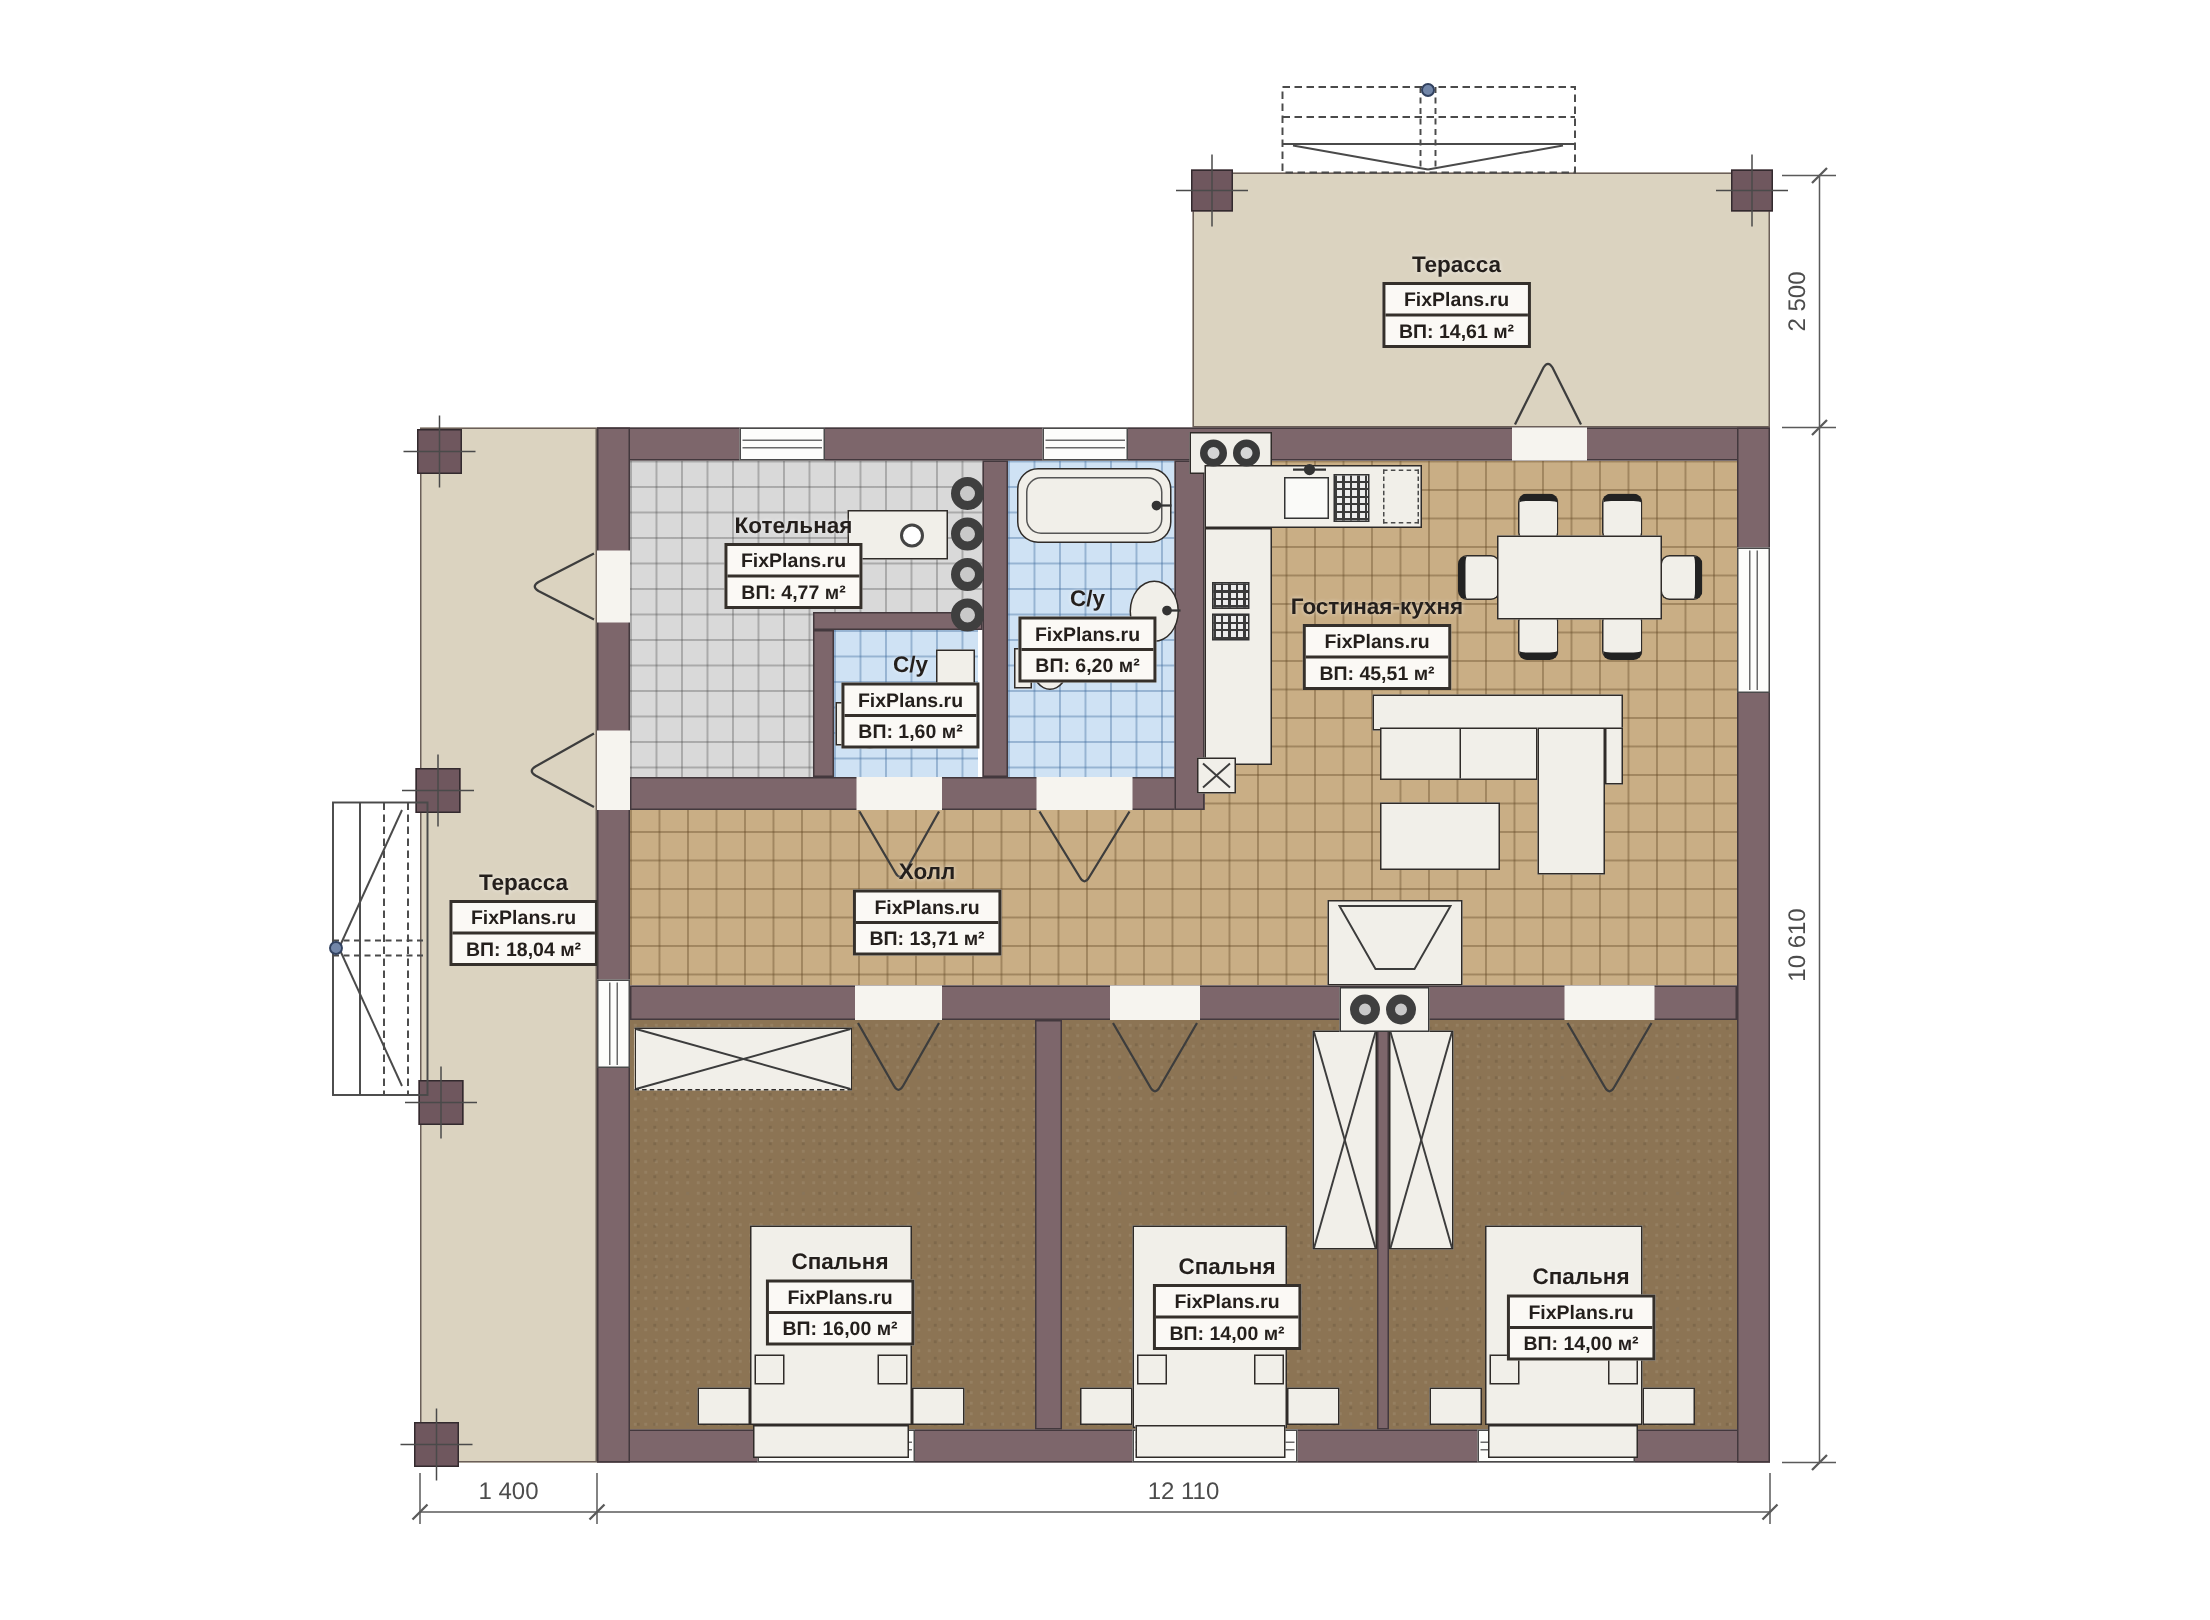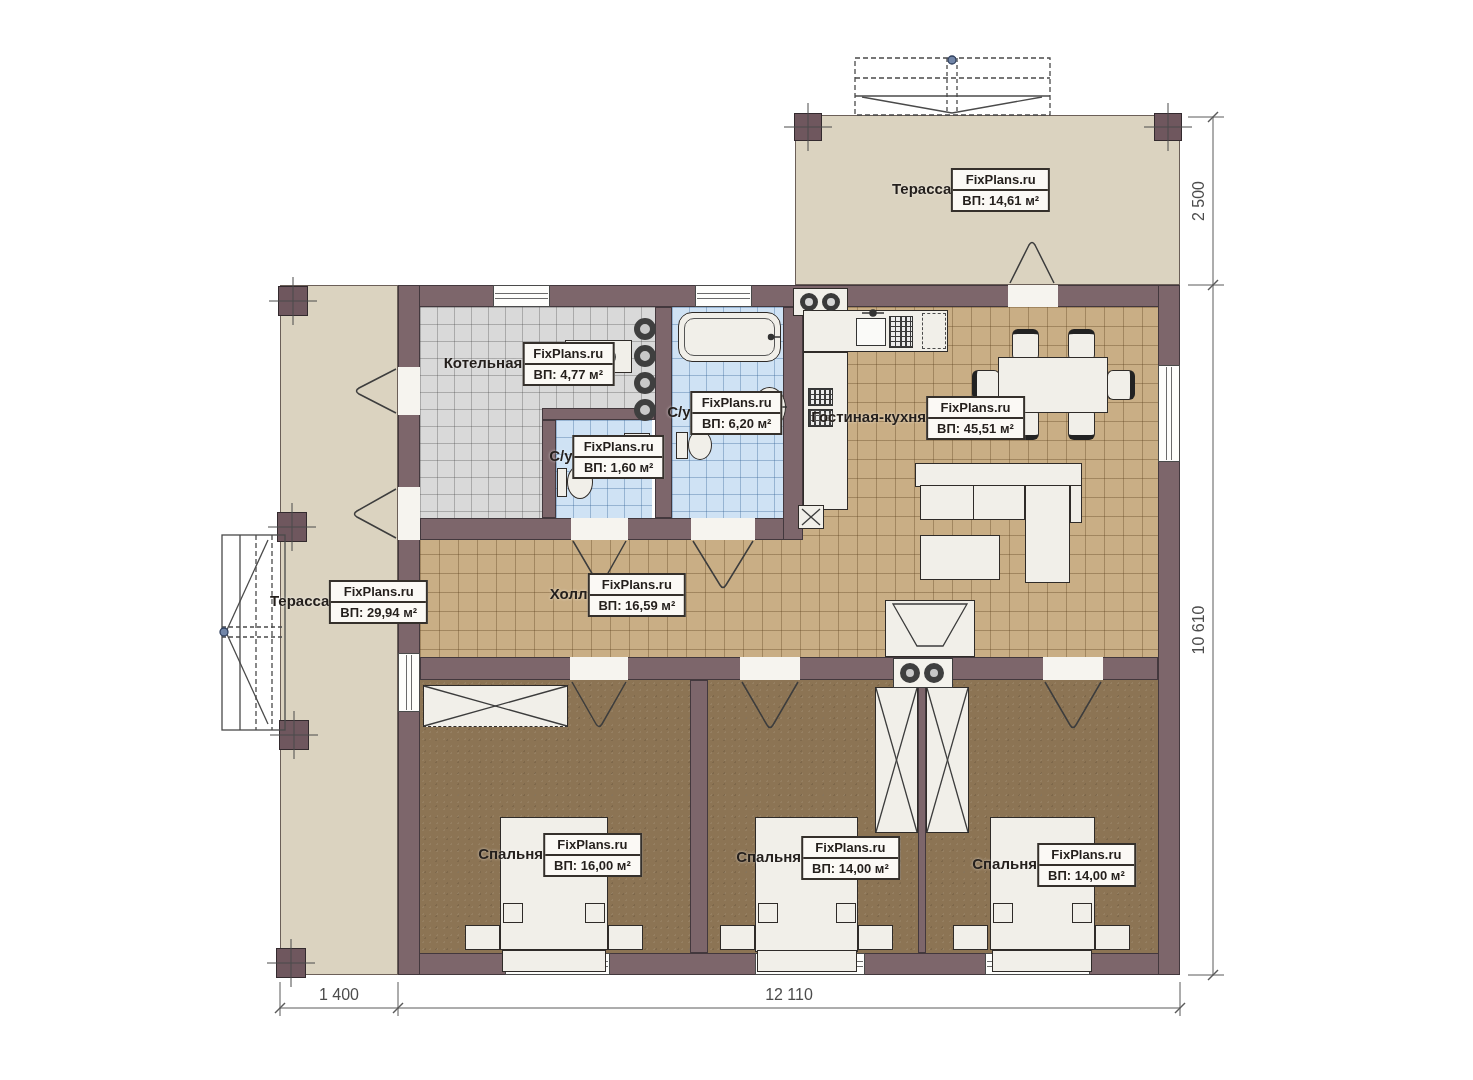--- a/index.html
+++ b/index.html
@@ -38,21 +38,21 @@
   .furn{background:#f1efe9;border:1.5px solid #2f2b28;}
   .rounded{border-radius:14px;}
   .donut{border-radius:50%;background:#c9c9c9;border:6px solid #3f3f3f;}
   .burner{border-radius:50%;background:#d5d5d5;border:5px solid #3a3a3a;}
   .grid-sym{background-color:#ececec;border:1px solid #333;
      background-image:repeating-linear-gradient(0deg,#3a3a3a 0 1.5px,transparent 1.5px 5px),
                       repeating-linear-gradient(90deg,#3a3a3a 0 1.5px,transparent 1.5px 5px);}
   .dashedbox{border:1.5px dashed #4a4a4a;}
   .oval{border-radius:50%;}
   
-  .room-label{position:absolute;display:flex;flex-direction:row;align-items:center;
+  .room-label{position:absolute;display:flex;flex-direction:column;align-items:center;
       transform:translateX(-50%);z-index:30;padding-left:16px;}
   .room-name{font-weight:bold;font-size:15px;color:#241f1c;margin-bottom:3px;white-space:nowrap;
       text-shadow:0 0 3px rgba(255,255,255,.65);}
   .label-box{border:2px solid #35302b;background:#fbf9f5;text-align:center;font-size:13px;
       font-weight:bold;color:#241f1c;white-space:nowrap;}
   .label-box .row1{padding:2px 9px;border-bottom:2px solid #35302b;}
   .label-box .row2{padding:2px 9px;}
   .dim{position:absolute;color:#4c4c4c;font-size:16px;white-space:nowrap;z-index:30;}
   .dim.vert{transform:translate(-50%,-50%) rotate(-90deg);}
   .dim.horiz{transform:translateX(-50%);}
@@ -305,28 +305,28 @@
     <div class="room-name">Гостиная-кухня</div>
     <div class="label-box">
       <div class="row1">FixPlans.ru</div>
       <div class="row2">ВП: 45,51 м²</div>
     </div>
   </div>
   <div class="room-label" style="left:610px;top:573px;">
     <div class="room-name">Холл</div>
     <div class="label-box">
       <div class="row1">FixPlans.ru</div>
-      <div class="row2">ВП: 16,59 м²</div>
+      <div class="row2">ВП: 13,71 м²</div>
     </div>
   </div>
   <div class="room-label" style="left:341px;top:580px;">
     <div class="room-name">Терасса</div>
     <div class="label-box">
       <div class="row1">FixPlans.ru</div>
-      <div class="row2">ВП: 29,94 м²</div>
+      <div class="row2">ВП: 18,04 м²</div>
     </div>
   </div>
   <div class="room-label" style="left:552px;top:833px;">
     <div class="room-name">Спальня</div>
     <div class="label-box">
       <div class="row1">FixPlans.ru</div>
       <div class="row2">ВП: 16,00 м²</div>
     </div>
   </div>
   <div class="room-label" style="left:810px;top:836px;">

